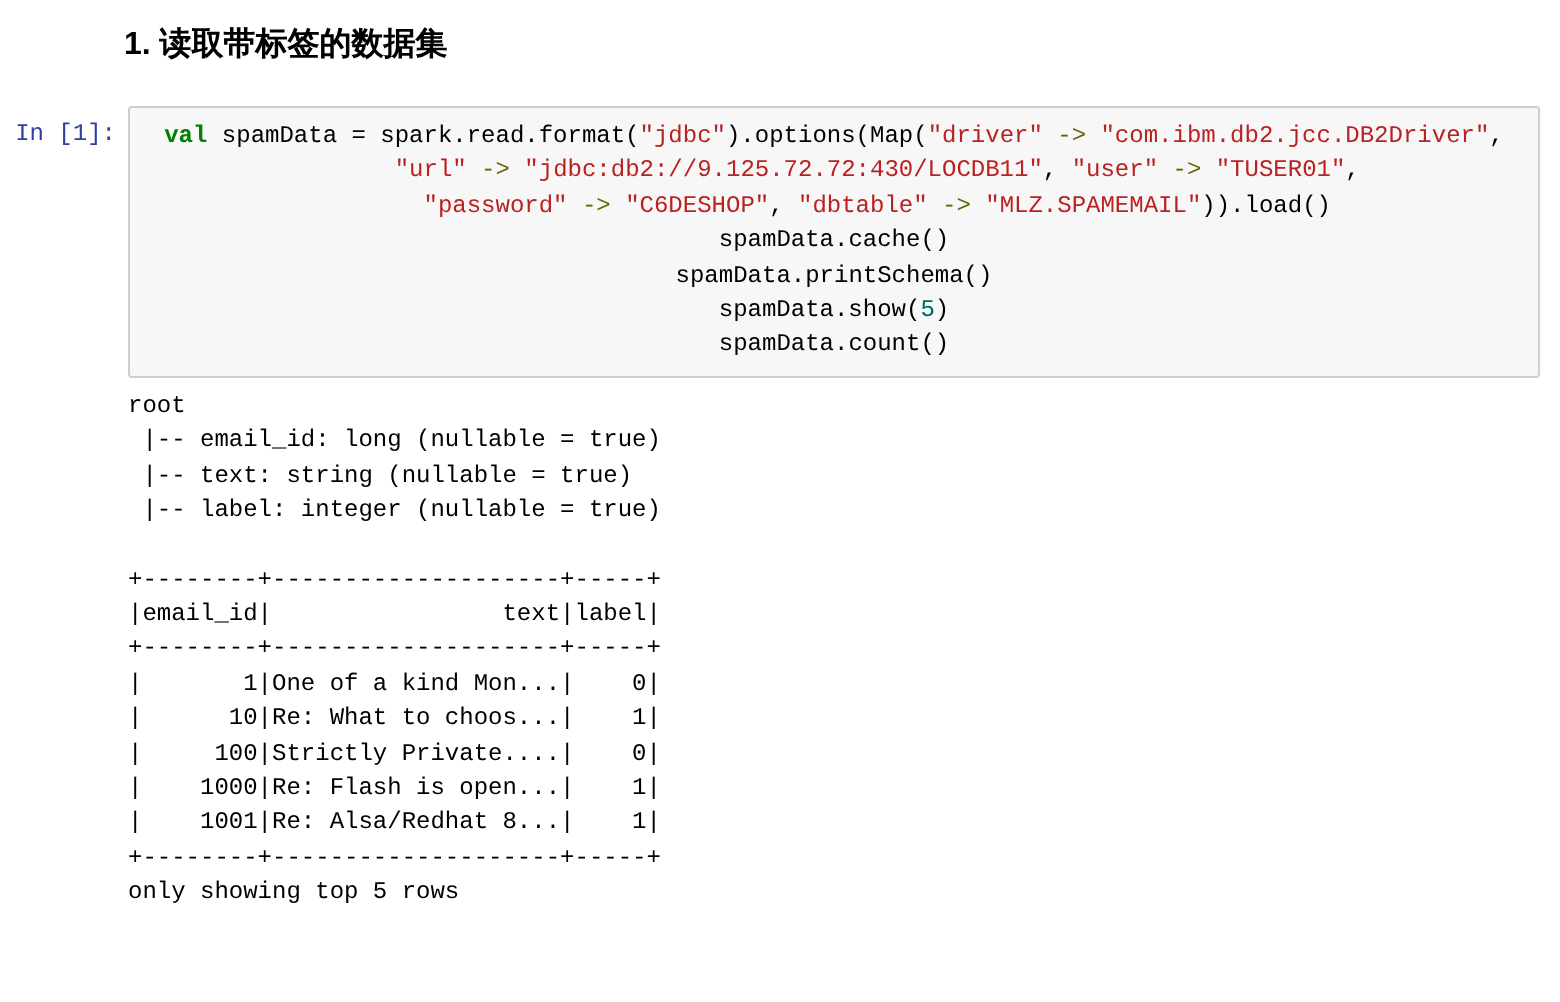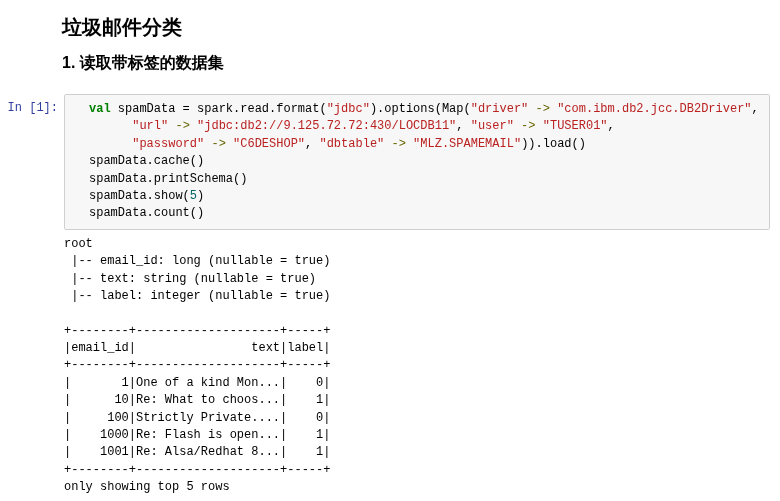--- a/index.html
+++ b/index.html
@@ -45,27 +45,28 @@
     font-family: "Courier New", monospace;
     font-size: 12px;
     line-height: 1.35;
   }
   .prompt.in { color: #303F9F; }
   .code-input {
     flex: 1;
     background: #f7f7f7;
     border: 1px solid #cfcfcf;
     border-radius: 2px;
-    padding: 6px 24px;
+    padding: 6px 4px;
     margin-right: 10px;
     font-family: "Courier New", monospace;
     font-size: 12px;
     line-height: 1.45;
     white-space: pre;
     overflow-x: auto;
+    text-align: center;
   }
   .code-output-area {
     flex: 1;
     padding: 6px 8px 6px 0;
     margin-right: 10px;
     font-family: "Courier New", monospace;
     font-size: 12px;
     line-height: 1.45;
     white-space: pre;
     color: #000;
@@ -76,21 +77,20 @@
   .tok-str { color: #BA2121; }
   .tok-num { color: #006666; }
   .tok-op { color: #666600; }
 </style>
 </head>
 <body>
 
 <div class="notebook">
 
   <div class="text-cell">
-    <h2>垃圾邮件分类</h2>
     <h3>1. 读取带标签的数据集</h3>
   </div>
 
   <div class="code-cell">
     <div class="prompt in">In  [1]:</div>
     <div class="code-input"><span class="tok-kw">val</span> <span>spamData</span><span> = </span><span>spark.read.format(</span><span class="tok-str">"jdbc"</span><span>).options(Map(</span><span class="tok-str">"driver"</span><span class="tok-op"> -&gt; </span><span class="tok-str">"com.ibm.db2.jcc.DB2Driver"</span><span>,</span>
       <span class="tok-str">"url"</span><span class="tok-op"> -&gt; </span><span class="tok-str">"jdbc:db2://9.125.72.72:430/LOCDB11"</span>, <span class="tok-str">"user"</span><span class="tok-op"> -&gt; </span><span class="tok-str">"TUSER01"</span><span>,</span>
       <span class="tok-str">"password"</span><span class="tok-op"> -&gt; </span><span class="tok-str">"C6DESHOP"</span>, <span class="tok-str">"dbtable"</span><span class="tok-op"> -&gt; </span><span class="tok-str">"MLZ.SPAMEMAIL"</span><span>)).load()</span>
 <span>spamData.cache()</span>
 <span>spamData.printSchema()</span>

